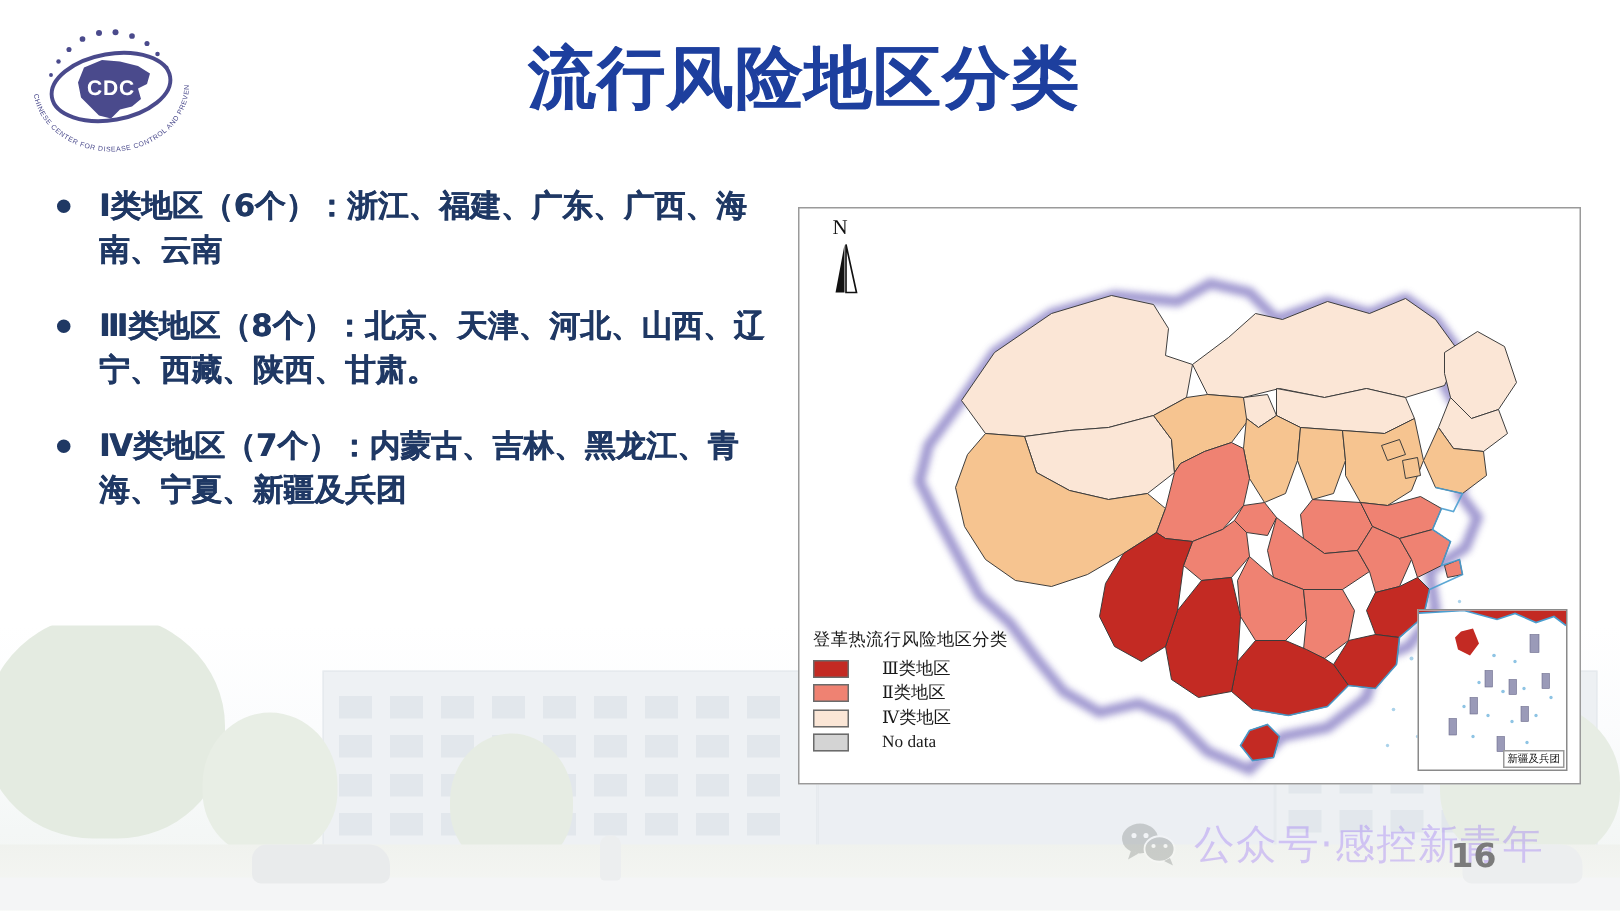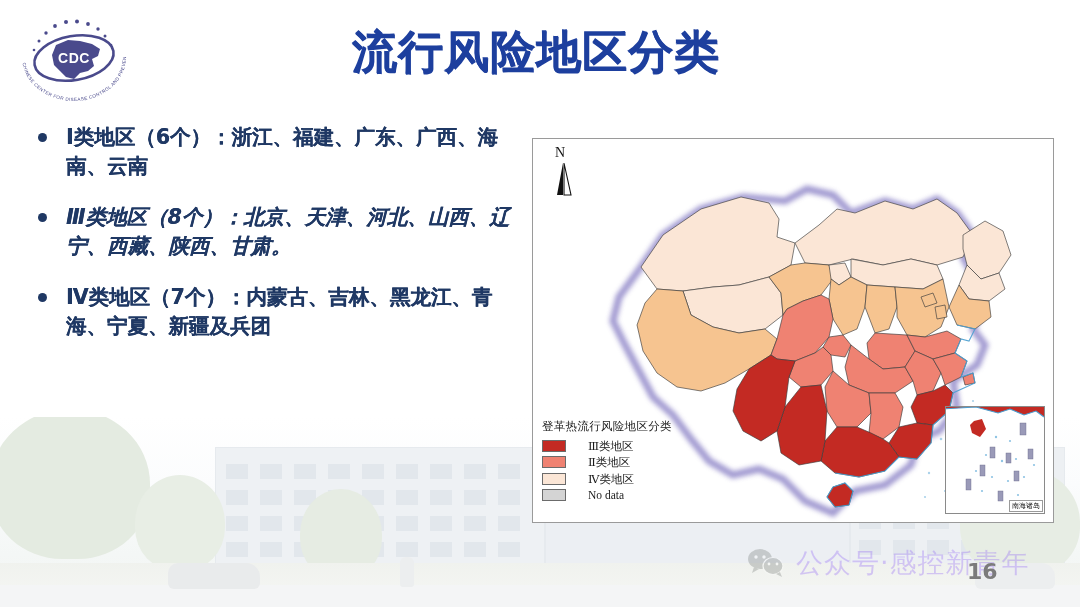--- a/index.html
+++ b/index.html
@@ -83,21 +83,21 @@
   ul.bullets > li {
     position:relative; margin:0 0 22px 36px; padding-left:30px;
     color:#1f3864; font-weight:bold; font-size:20.5px; line-height:29px;
     letter-spacing:0px; text-shadow:0.35px 0 0 #1f3864;
   }
   ul.bullets > li .dot {
     position:absolute; left:2px; top:10px; width:9px; height:9px;
     border-radius:50%; background:#1f3864;
   }
   ul.bullets > li.b2 { margin-bottom:20px; }
-  ul.bullets > li.b3 { margin-bottom:22px;font-style:italic; }
+  ul.bullets > li.b3 { margin-bottom:22px; }
 
   
   #map-card {
     position:absolute; left:532px; top:138px; width:522px; height:385px;
     background:#ffffff; border:1px solid #9a9a9a; z-index:3; overflow:hidden;
   }
   #map-svg { position:absolute; left:0; top:0; }
 
   
   #north-arrow { position:absolute; left:16px; top:8px; width:34px; height:56px; }
@@ -489,21 +489,21 @@
         <circle cx="70" cy="52" r="1.1"></circle>
           <circle cx="30" cy="64" r="1.1"></circle>
         <circle cx="46" cy="70" r="1.1"></circle>
           <circle cx="62" cy="74" r="1.1"></circle>
         <circle cx="78" cy="70" r="1.1"></circle>
           <circle cx="36" cy="84" r="1.1"></circle>
         <circle cx="72" cy="88" r="1.1"></circle>
           <circle cx="88" cy="58" r="1.1"></circle>
       </g>
     </svg>
-    <div id="inset-label">南海诸岛</div>
+    <div id="inset-label">新疆及兵团</div>
   </div>
 </div>
 
 <div id="wechat-watermark">
   <svg width="40" height="30" viewBox="0 0 40 30">
     <ellipse cx="14" cy="11" rx="12" ry="10" fill="#6f7572"></ellipse>
     <polygon points="8,19 6,25 13,21" fill="#6f7572"></polygon>
     <circle cx="10" cy="9" r="1.7" fill="#ffffff"></circle>
     <circle cx="18" cy="9" r="1.7" fill="#ffffff"></circle>
     <ellipse cx="27" cy="18" rx="10" ry="8.5" fill="#6f7572" stroke="#ffffff" stroke-width="1.2"></ellipse>

